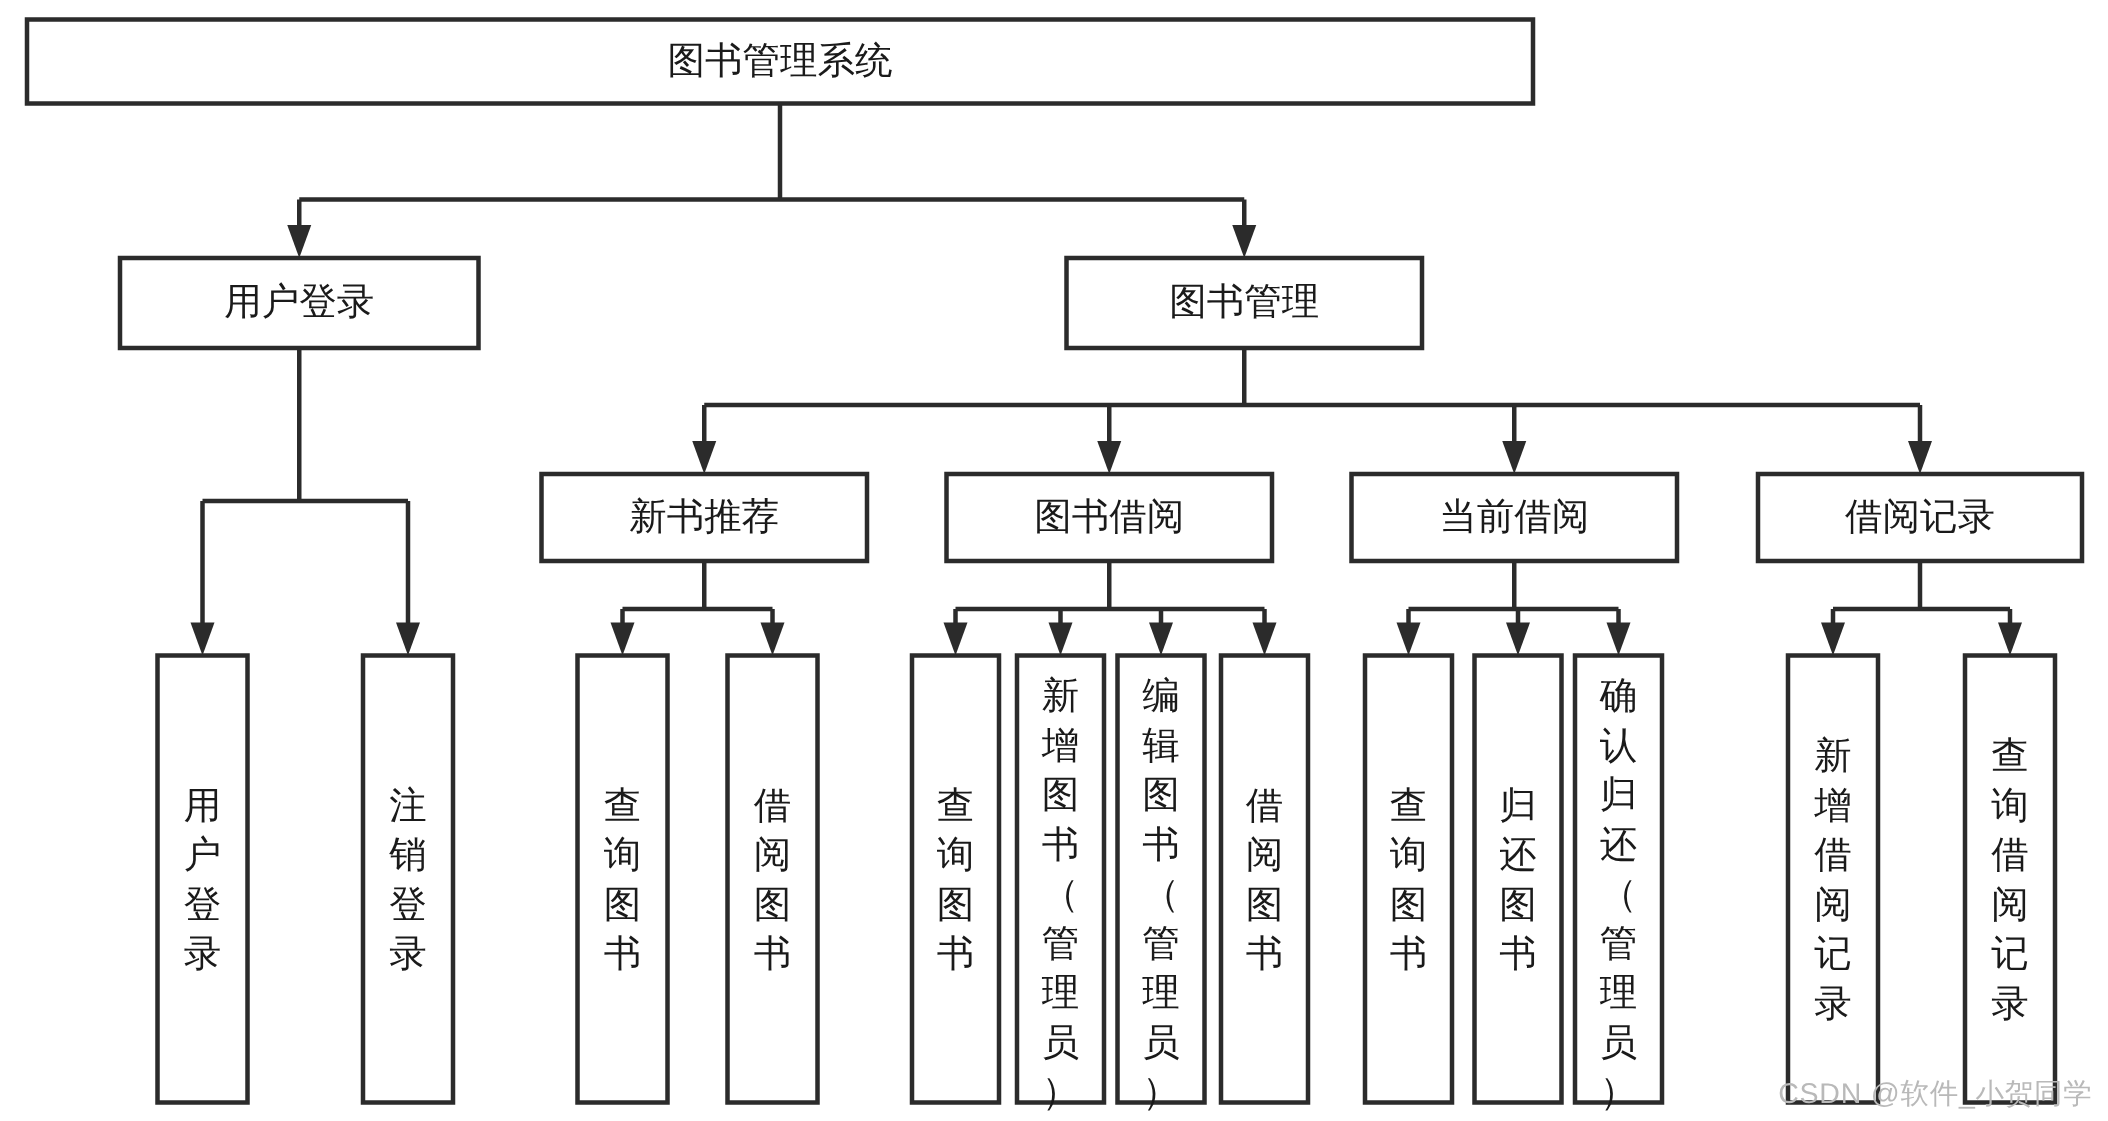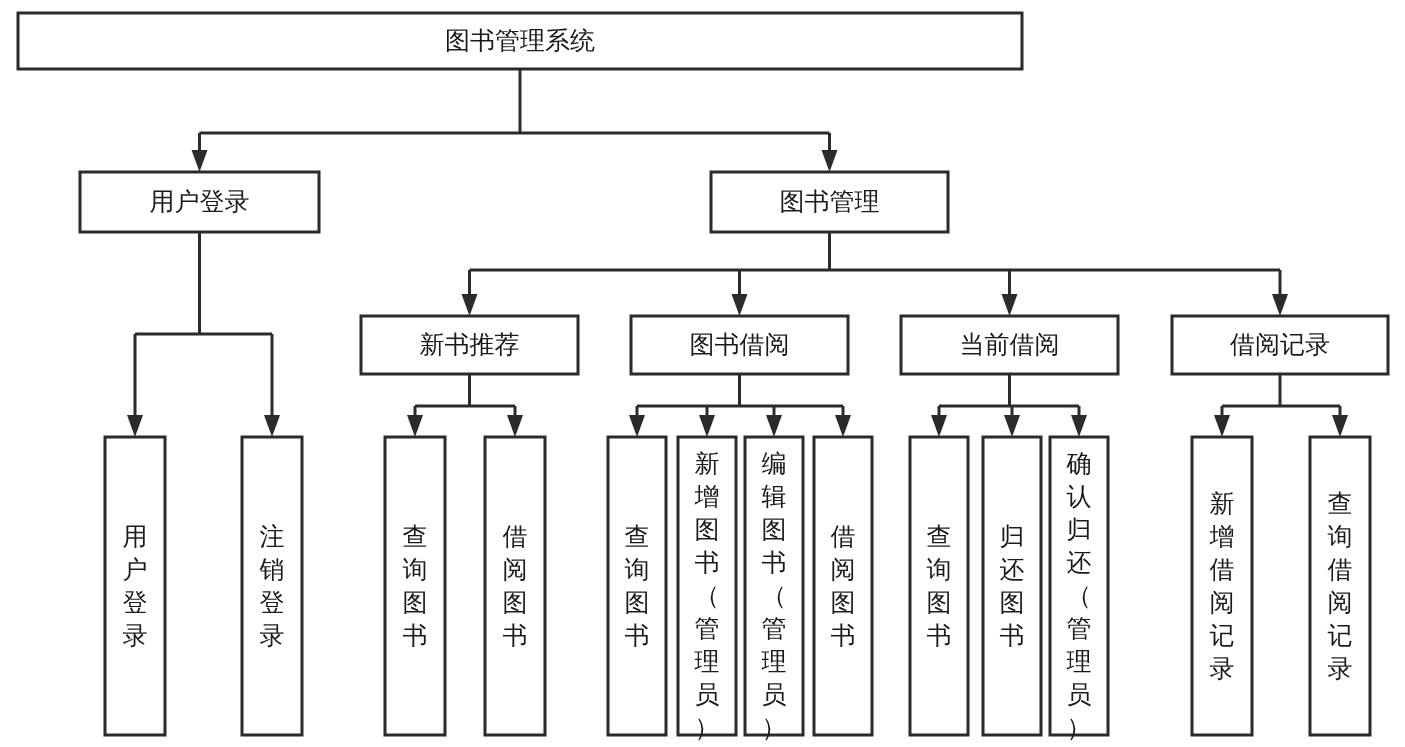--- a/index.html
+++ b/index.html
@@ -200,13 +200,14 @@
         <g>
           <rect x="1192" y="437" width="60" height="298" class="node-box"></rect>
           <text x="1222" y="512" class="node-label-v"><tspan x="1222" dy="0">新</tspan><tspan x="1222" dy="33">增</tspan><tspan x="1222" dy="33">借</tspan><tspan x="1222" dy="33">阅</tspan><tspan x="1222" dy="33">记</tspan><tspan x="1222" dy="33">录</tspan></text>
         </g>
         <g>
           <rect x="1310" y="437" width="60" height="298" class="node-box"></rect>
           <text x="1340" y="512" class="node-label-v"><tspan x="1340" dy="0">查</tspan><tspan x="1340" dy="33">询</tspan><tspan x="1340" dy="33">借</tspan><tspan x="1340" dy="33">阅</tspan><tspan x="1340" dy="33">记</tspan><tspan x="1340" dy="33">录</tspan></text>
         </g>
       </g>
   </svg>
+  <div class="watermark">CSDN @软件_小贺同学</div>
 </div>
 
 </body></html>

